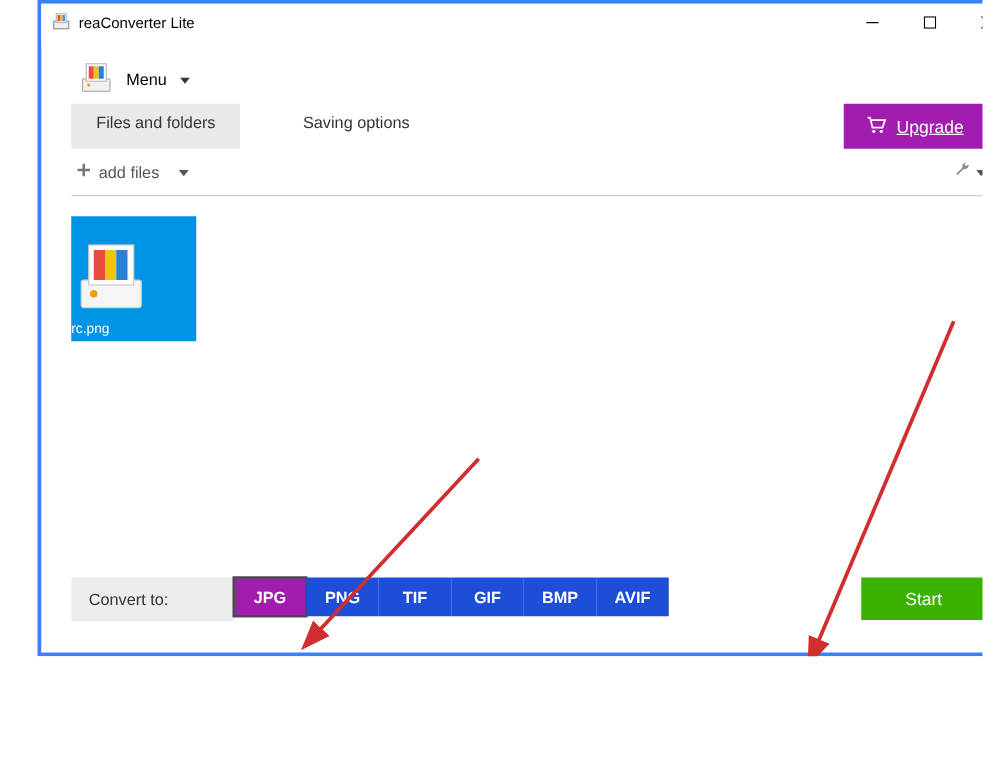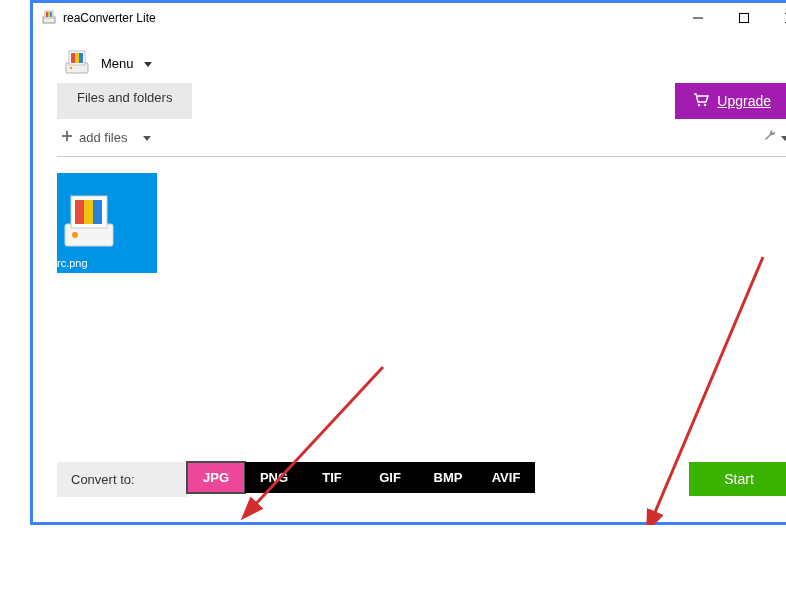--- a/index.html
+++ b/index.html
@@ -26,22 +26,22 @@
 .settings-drop { margin-left: auto; color: #777; display:flex; align-items:center; gap:4px; }
 
 .files-area { flex: 1; padding: 16px 24px; position: relative; }
 .file-tile { width: 100px; height: 100px; background: #0094e7; display: flex; flex-direction: column; align-items: flex-start; justify-content: flex-end; padding-bottom: 4px; }
 .file-tile .fname { color: #fff; font-size: 11px; margin-top: 2px; }
 
 .status { padding: 0 34px 12px 34px; font-size: 12px; color: #333; }
 
 .convertbar { height: 44px; display: flex; align-items: flex-start; padding: 0 24px; margin-bottom: 16px; }
 .convert-label { background: #ededed; padding: 10px 14px; font-size: 13px; color: #333; min-width: 130px; }
-.fmt-btn { background: #000000; color: #fff; font-size: 13px; font-weight: 600; padding: 8px 0; width: 58px; text-align: center; }
-.fmt-btn.active { background: #ec4899; outline: 2px solid #4a4a4a; outline-offset: -1px; }
+.fmt-btn { background: #1d4ed8; color: #fff; font-size: 13px; font-weight: 600; padding: 8px 0; width: 58px; text-align: center; }
+.fmt-btn.active { background: #a21caf; outline: 2px solid #4a4a4a; outline-offset: -1px; }
 .start-btn { margin-left: auto; background: #3bb100; color: #fff; font-size: 14px; padding: 9px 0; width: 100px; text-align: center; }
 
 .arrow-svg { position: absolute; pointer-events: none; }
 </style>
 </head>
 <body>
 
 <div class="window">
 
   <div class="titlebar">
@@ -91,20 +91,21 @@
       <span>
         <svg width="8" height="6">
             <polygon points="0,0 8,0 4,5" fill="#333"></polygon>
           </svg>
       </span>
     </div>
   </div>
 
   <div class="tabsbar">
     <div class="tab active"><span>Files and folders</span></div>
+    <div class="tab"><span>Saving options</span></div>
     <div class="upgrade-btn">
       <span>
         <svg width="16" height="14" viewBox="0 0 16 14">
           <path d="M1 1h2l2 8h8l2-6H4" fill="none" stroke="#fff" stroke-width="1.4"></path>
           <circle cx="6" cy="12" r="1.3" fill="#fff"></circle>
           <circle cx="12" cy="12" r="1.3" fill="#fff"></circle>
         </svg>
       </span>
       <span>Upgrade</span>
     </div>

